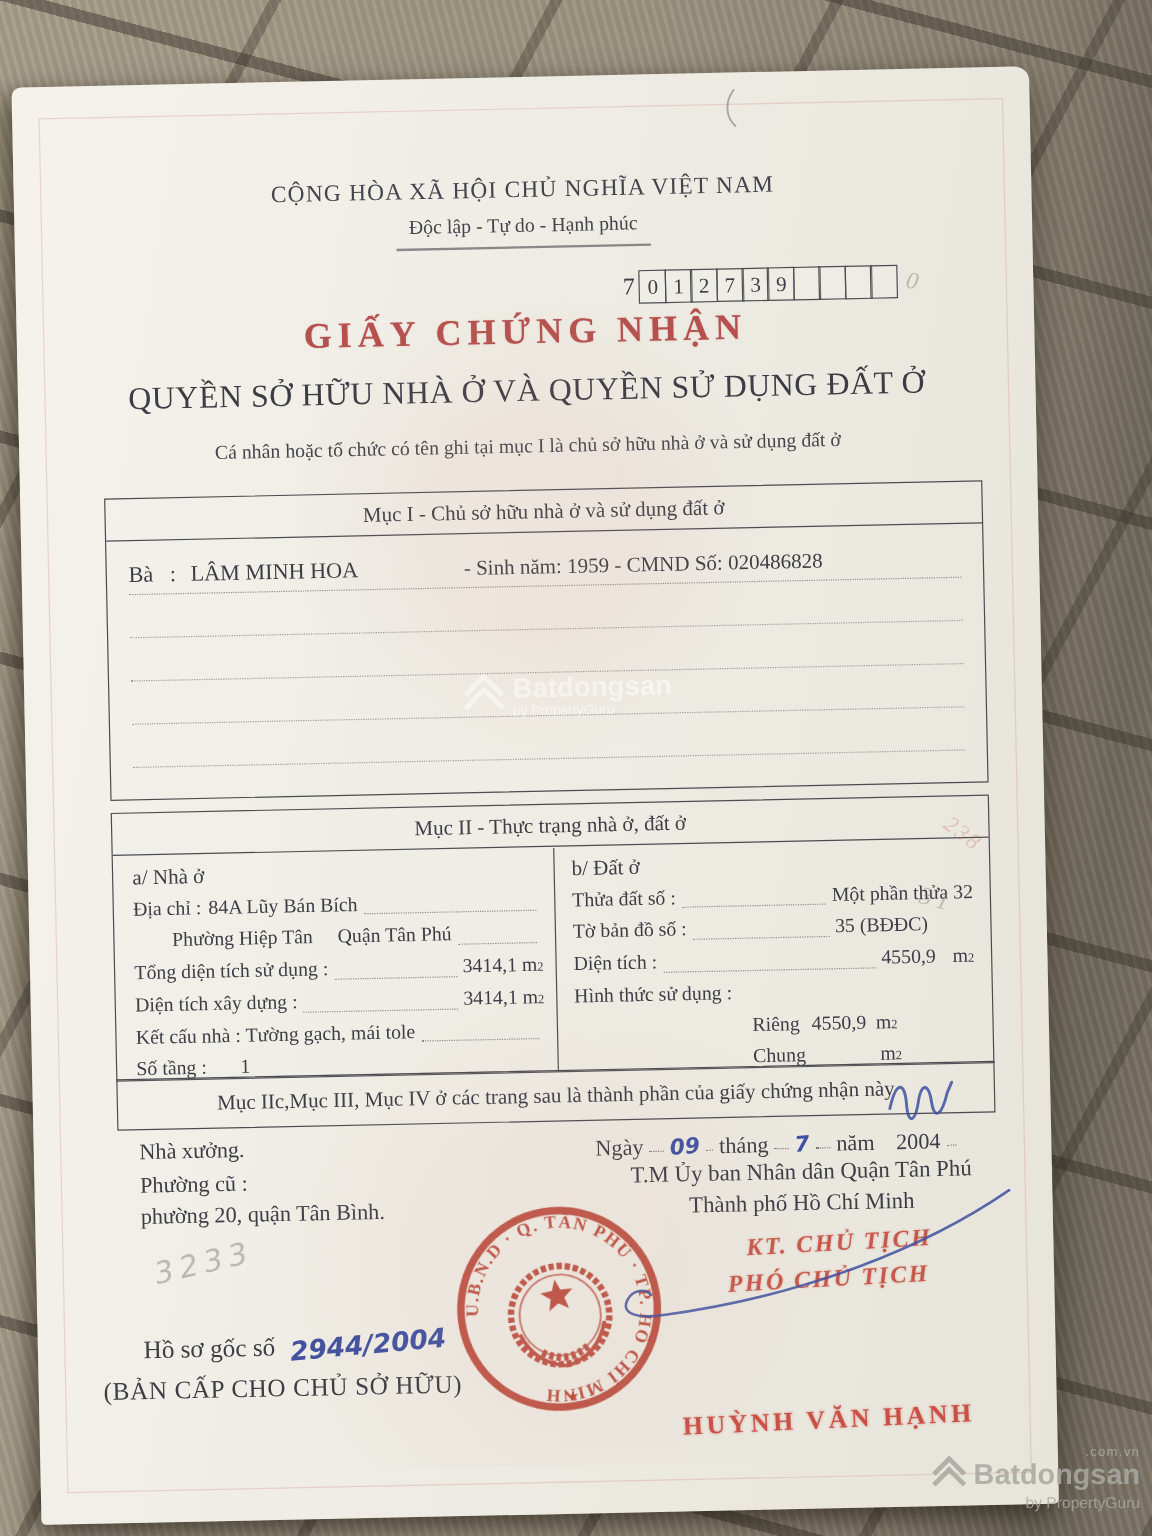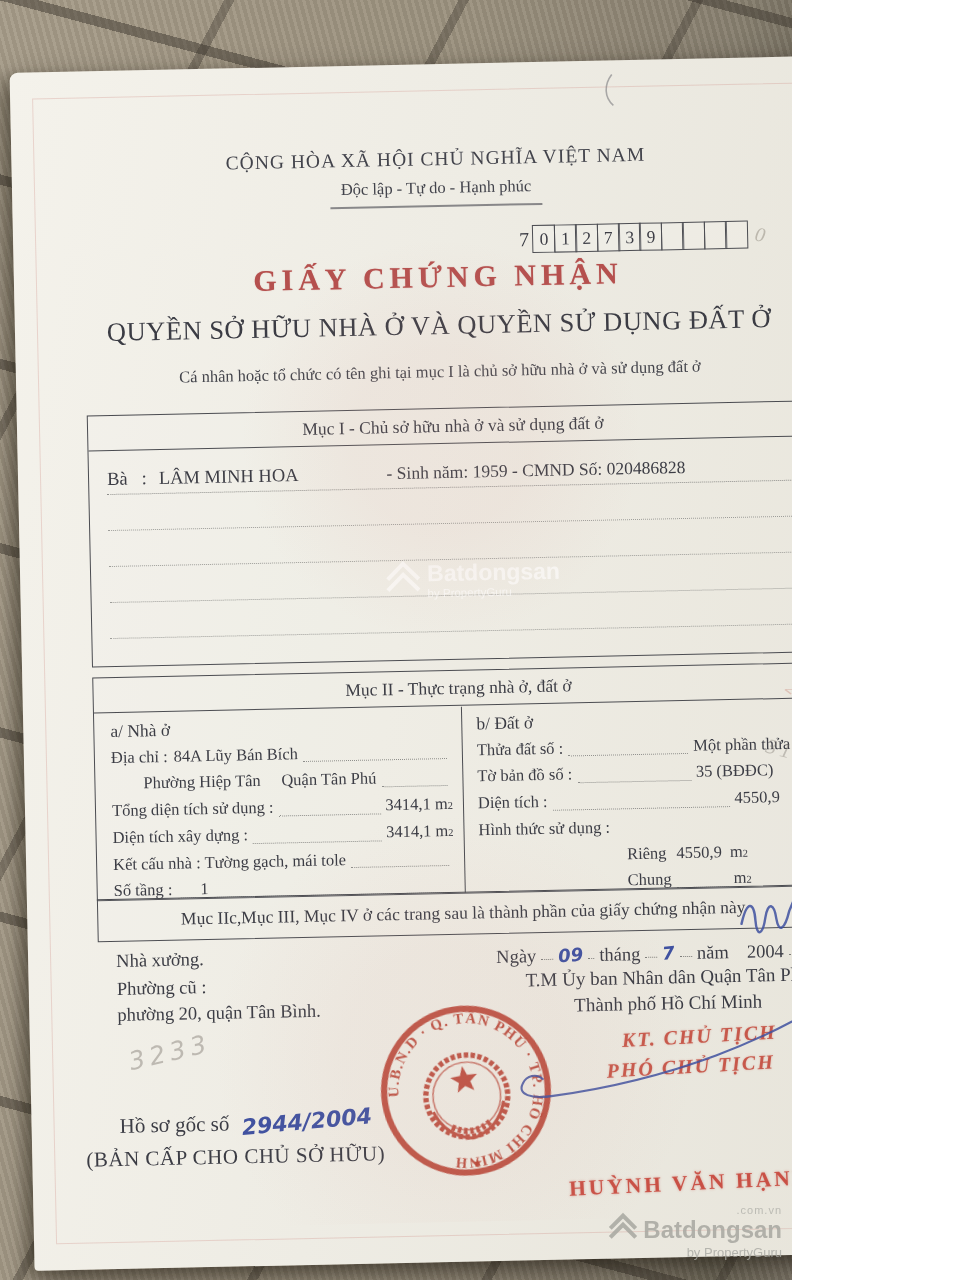--- a/index.html
+++ b/index.html
@@ -1,16 +1,16 @@
 <!DOCTYPE html>
 <html><head>
 <meta charset="utf-8">
 <style>
   html,body{margin:0;padding:0;}
-  .page{position:relative;width:792px;height:1280px;overflow:hidden;
+  .page{position:relative;width:960px;height:1280px;overflow:hidden;
     background-color:#978d7b;
     background-image:
       repeating-linear-gradient(15deg, rgba(0,0,0,0) 0 168px, rgba(58,52,44,0.48) 168px 178px),
       repeating-linear-gradient(118deg, rgba(0,0,0,0) 0 198px, rgba(58,52,44,0.36) 198px 207px),
       repeating-linear-gradient(75deg, rgba(255,255,255,0.05) 0 3px, rgba(0,0,0,0.05) 3px 7px),
       linear-gradient(96deg, #a69c89 0%, #9b917e 50%, #877f6f 80%, #6e6859 91%, #7c7567 100%);
     font-family:"Liberation Serif", serif; color:#3c3d45;}
   .paper{position:absolute;left:22px;top:64px;width:848px;height:1198px;
     transform:rotate(-1.2deg);
     background:linear-gradient(100deg,#f4f2eb 0%,#eeece4 45%,#e7e4da 100%);

